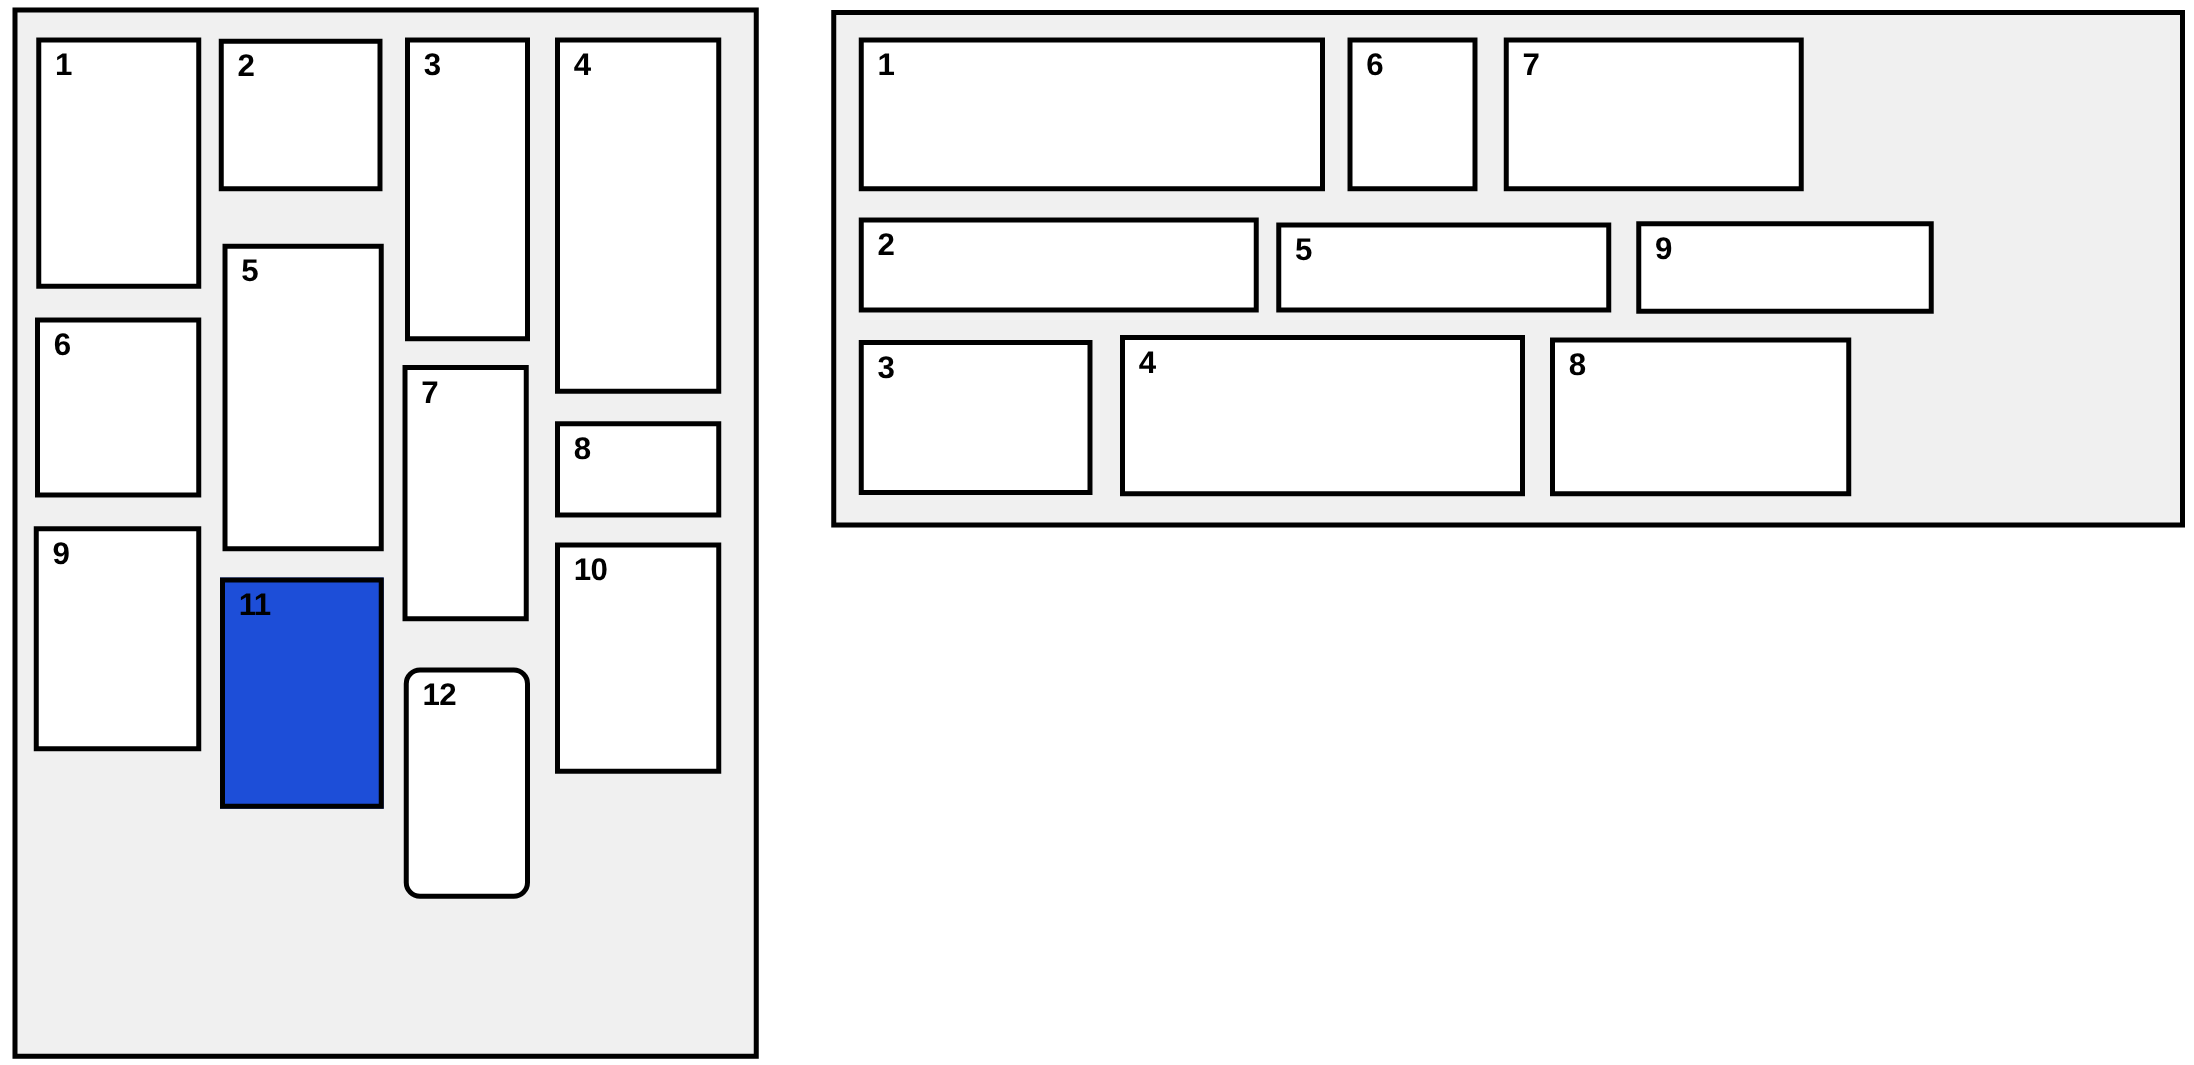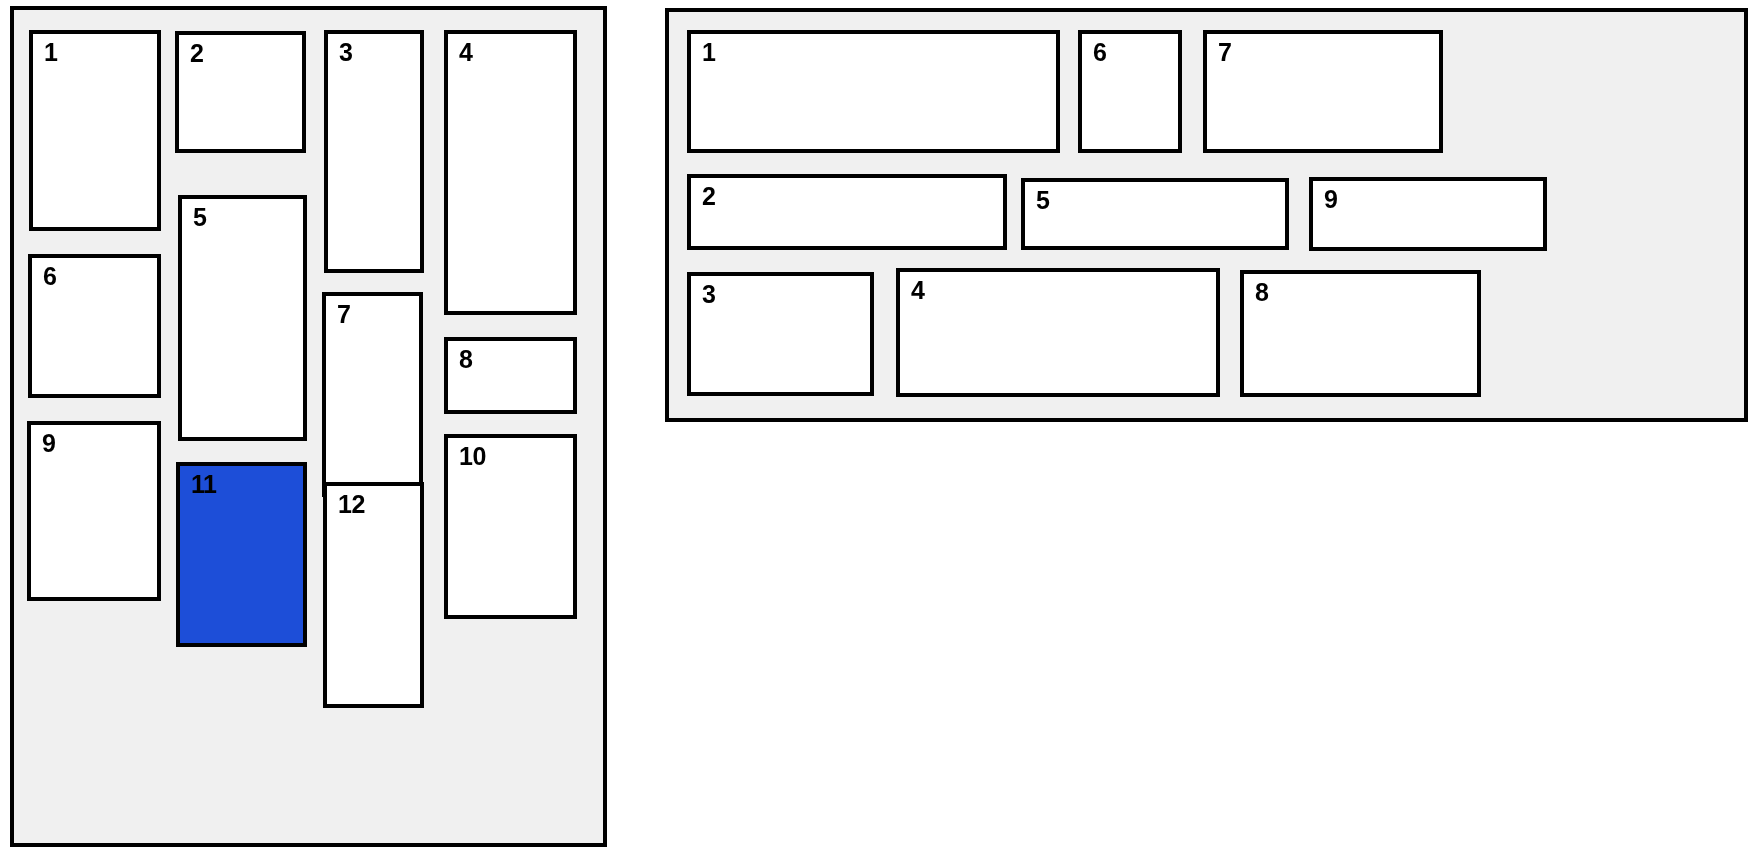--- a/index.html
+++ b/index.html
@@ -75,21 +75,21 @@
       </div>
       <div class="box" style="left: 13px; top: 411px; width: 134px; height: 180px; background: rgb(255, 255, 255); border-color: rgb(0, 0, 0);">
         <span class="box-label">9</span>
       </div>
       <div class="box" style="left: 430px; top: 424px; width: 133px; height: 185px; background: rgb(255, 255, 255); border-color: rgb(0, 0, 0); padding-left: 10px;">
         <span class="box-label">10</span>
       </div>
       <div class="box" style="left: 162px; top: 452px; width: 131px; height: 185px; background: #1d4ed8; border-color: rgb(0, 0, 0);">
         <span class="box-label">11</span>
       </div>
-      <div class="box" style="left: 309px; top: 472px; width: 101px; height: 226px; background: rgb(255, 255, 255); border-color: rgb(0, 0, 0);">
+      <div class="box" style="left: 309px; top: 524px; width: 101px; height: 185px; background: rgb(255, 255, 255); border-color: rgb(0, 0, 0); border-radius: 13px;">
         <span class="box-label">12</span>
       </div>
     </div>
     <div class="panel" style="left: 665px; top: 8px; width: 1083px; height: 414px; background: rgb(240, 240, 240); border-color: rgb(0, 0, 0);">
       <div class="box" style="left: 18px; top: 18px; width: 373px; height: 123px; background: rgb(255, 255, 255); border-color: rgb(0, 0, 0);">
         <span class="box-label">1</span>
       </div>
       <div class="box" style="left: 409px; top: 18px; width: 104px; height: 123px; background: rgb(255, 255, 255); border-color: rgb(0, 0, 0);">
         <span class="box-label">6</span>
       </div>

